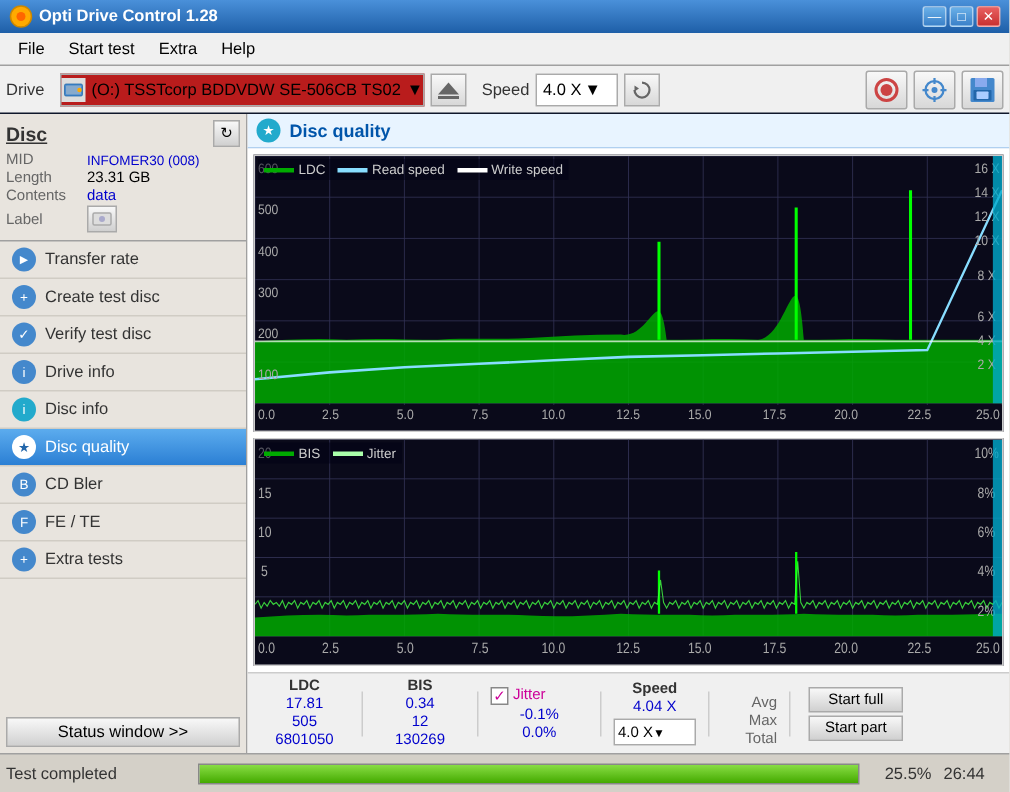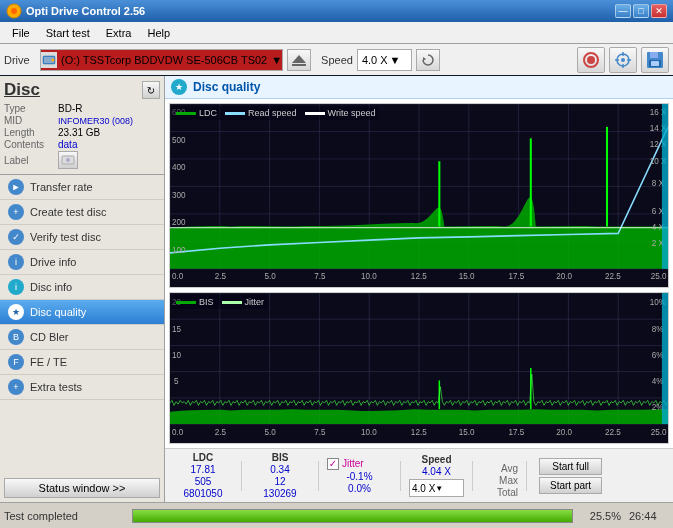--- a/index.html
+++ b/index.html
@@ -155,21 +155,21 @@
       padding: 4px;
       border-bottom: 1px solid #a0a0a0;
     }
     .disc-header {
       display: flex;
       align-items: center;
       justify-content: space-between;
       margin-bottom: 3px;
     }
     .disc-title {
-      font-size: 17px;
+      font-size: 13px;
       font-weight: bold;
       color: #333;
       text-decoration: underline;
     }
     .disc-refresh-btn {
       width: 18px;
       height: 18px;
       background: linear-gradient(to bottom, #f8f8f8, #d0d0d0);
       border: 1px solid #aaa;
       display: flex;
@@ -412,21 +412,21 @@
 <body>
 
 <div class="title-bar">
   <div class="title-bar-left">
     <div class="title-bar-icon">
       <svg width="16" height="16" viewBox="0 0 16 16">
         <circle cx="8" cy="8" r="7" fill="#ffaa00" stroke="#cc8800" stroke-width="1"></circle>
         <circle cx="8" cy="8" r="3" fill="#ff6600"></circle>
       </svg>
     </div>
-    <span>Opti Drive Control 2.56</span>
+    <span>Opti Drive Control 1.28</span>
   </div>
   <div class="title-bar-controls">
     <div class="title-btn">—</div>
     <div class="title-btn">□</div>
     <div class="title-btn close">✕</div>
   </div>
 </div>
 
 <div class="menu-bar">
   <div class="menu-item">File</div>
@@ -493,24 +493,20 @@
 </div>
 
 <div class="main-content">
 
   <div class="sidebar">
 
     <div class="disc-info-panel">
       <div class="disc-header">
         <span class="disc-title">Disc</span>
         <div class="disc-refresh-btn">↻</div>
-      </div>
-      <div class="disc-row">
-        <span class="disc-row-label">Type</span>
-        <span class="disc-row-value black">BD-R</span>
       </div>
       <div class="disc-row">
         <span class="disc-row-label">MID</span>
         <span class="disc-row-value" style="font-size:9px;">INFOMER30 (008)</span>
       </div>
       <div class="disc-row">
         <span class="disc-row-label">Length</span>
         <span class="disc-row-value black">23.31 GB</span>
       </div>
       <div class="disc-row">

